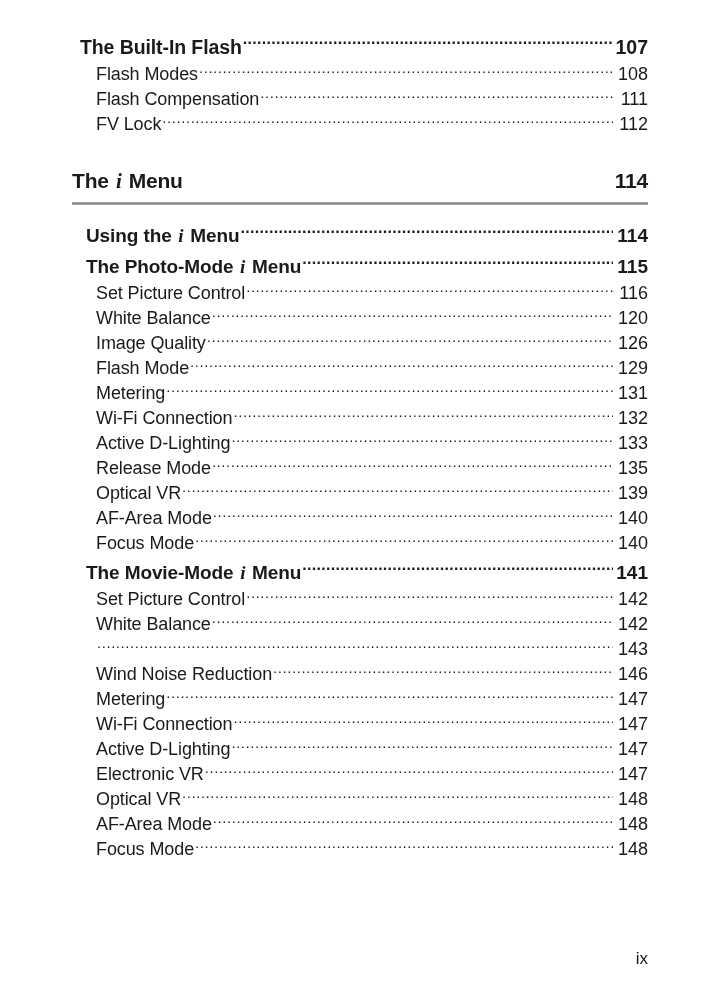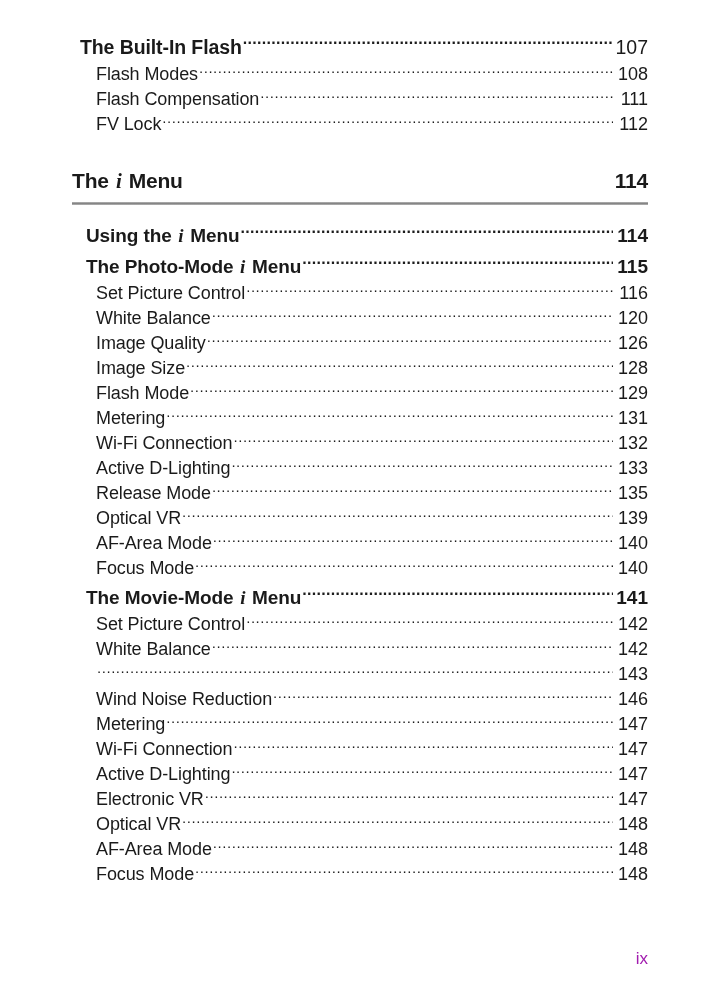--- a/index.html
+++ b/index.html
@@ -62,21 +62,21 @@
 
   
   .lvl1 {
     font-size: 19.5px;
     font-weight: bold;
     line-height: 30px;
     margin-left: 80px;
     width: 568px;
   }
   .lvl1 .toc-leader::after { font-size: 16px; letter-spacing: 0.3px; }
-  .lvl1 .toc-page-num { font-weight: normal; font-size: 19.5px; }
+  .lvl1 .toc-page-num { font-weight: bold; font-size: 19.5px; }
 
   
   .lvl2 {
     font-size: 19px;
     font-weight: bold;
     line-height: 29px;
     margin-left: 86px;
     width: 562px;
   }
   .lvl2 .toc-leader::after { font-size: 16px; letter-spacing: 0.3px; }
@@ -129,21 +129,21 @@
   
   .group-top { margin-top: 16px; }
   .sub-top   { margin-top: 2px; }
 
   
   .folio {
     position: absolute;
     right: 61px;
     bottom: 31px;
     font-size: 17px;
-    color: #a21caf;
+    color: #0f172a;
   }
 </style>
 </head>
 <body>
 
 <div id="toc-page">
 
   <div style="padding-top:32px;">
 
     <div class="toc-row lvl1">
@@ -203,25 +203,20 @@
       <span class="toc-title">White Balance</span>
       <span class="toc-leader"></span>
       <span class="toc-page-num">120</span>
     </div>
     <div class="toc-row lvl3">
       <span class="toc-title">Image Quality</span>
       <span class="toc-leader"></span>
       <span class="toc-page-num">126</span>
     </div>
     <div class="toc-row lvl3">
-      <span class="toc-title">Image Size</span>
-      <span class="toc-leader"></span>
-      <span class="toc-page-num">128</span>
-    </div>
-    <div class="toc-row lvl3">
       <span class="toc-title">Flash Mode</span>
       <span class="toc-leader"></span>
       <span class="toc-page-num">129</span>
     </div>
     <div class="toc-row lvl3">
       <span class="toc-title">Metering</span>
       <span class="toc-leader"></span>
       <span class="toc-page-num">131</span>
     </div>
     <div class="toc-row lvl3">

